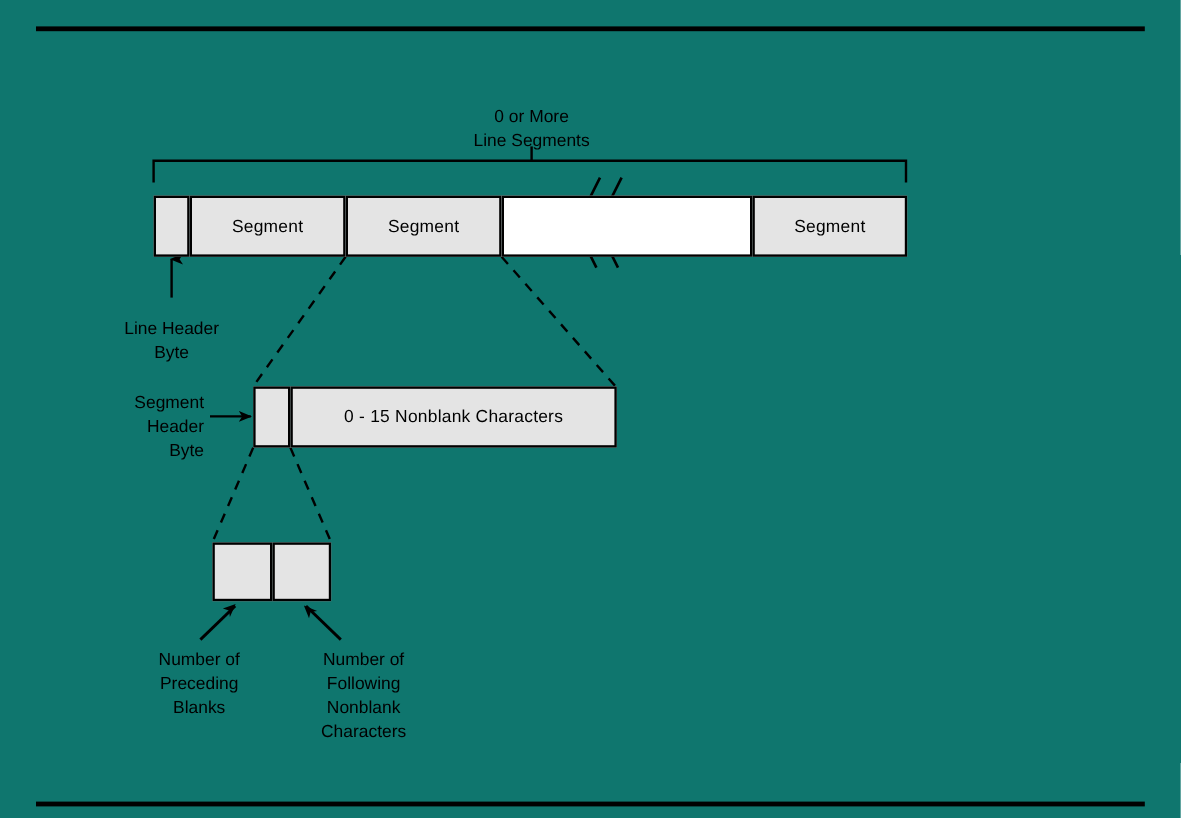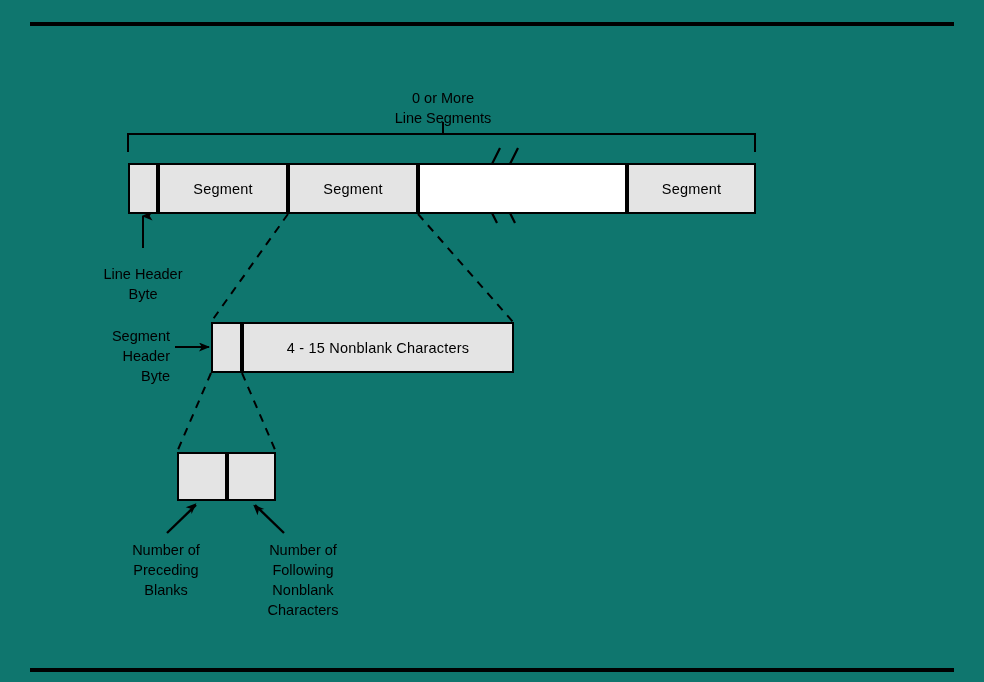--- a/index.html
+++ b/index.html
@@ -136,21 +136,21 @@
   <div class="box" style="left:627px; top:163px; width:129px; height:51px;">
     <span class="box-label">Segment</span>
   </div>
 
   <div class="caption center" style="left:73px; top:264px; width:140px;">Line Header
 Byte</div>
 
   <div class="box" style="left:211px; top:322px; width:31px; height:51px;"></div>
 
   <div class="box" style="left:242px; top:322px; width:272px; height:51px;">
-    <span class="box-label">4 - 15 Nonblank Characters</span>
+    <span class="box-label">0 - 15 Nonblank Characters</span>
   </div>
 
   <div class="caption right" style="left:18px; top:326px; width:152px;">Segment
 Header
 Byte</div>
 
   <div class="box" style="left:177px; top:452px; width:50px; height:49px;"></div>
 
   <div class="box" style="left:227px; top:452px; width:49px; height:49px;"></div>
 

